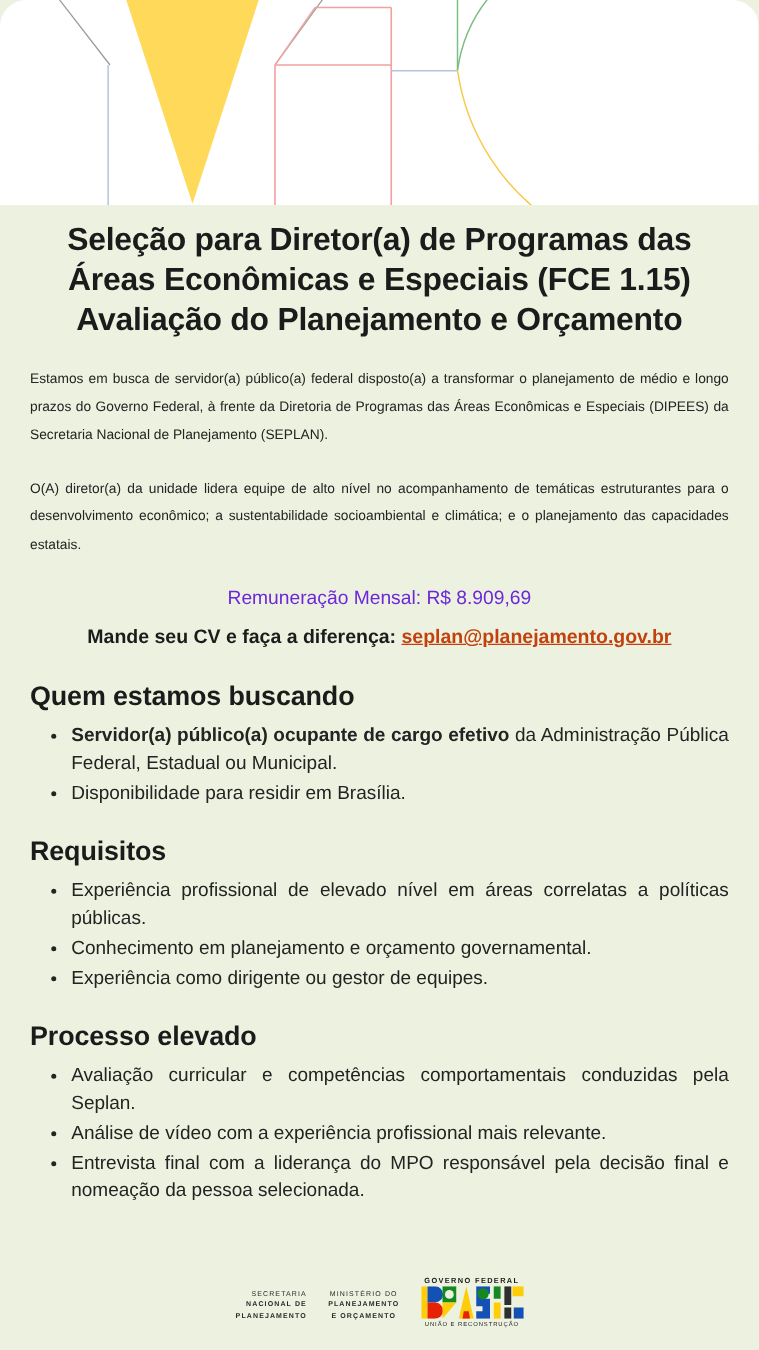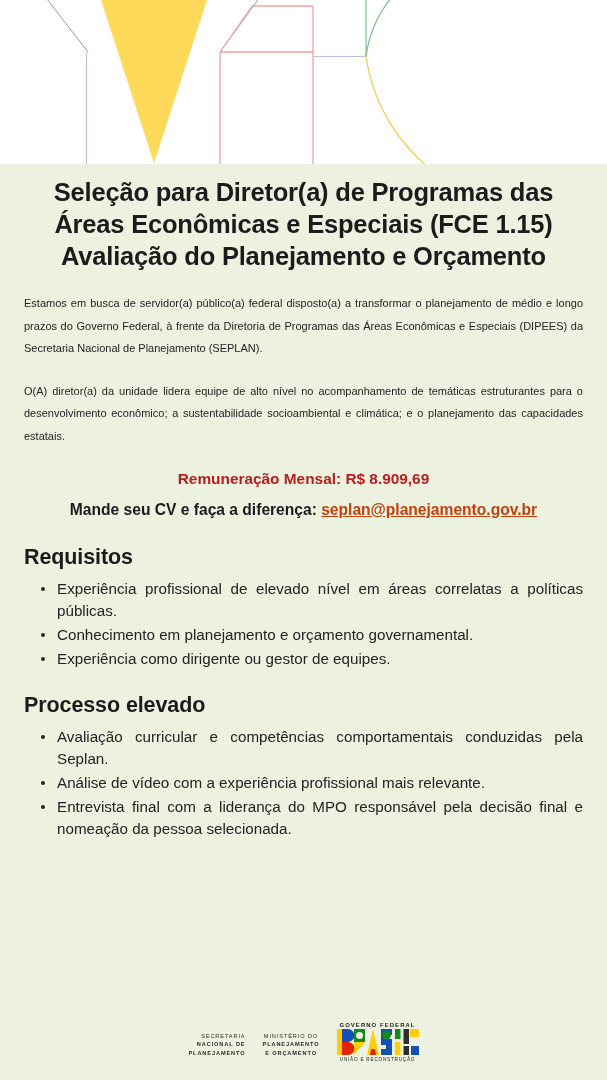--- a/index.html
+++ b/index.html
@@ -17,20 +17,21 @@
     -webkit-font-smoothing: antialiased;
   }
 
   .poster {
     position: relative;
     width: 607px;
     height: 1080px;
     background: #edf2e0;
     box-sizing: border-box;
     overflow: hidden;
+    border-radius: 21px;
   }
 
   
   .header-band {
     position: relative;
     width: 607px;
     height: 164px;
     background: #ffffff;
     overflow: hidden;
   }
@@ -74,23 +75,23 @@
   .para.second {
     margin-top: 20px;
   }
 
   .highlight-block {
     margin-top: 20px;
     text-align: center;
   }
   .salary {
     font-size: 15.4px;
-    font-weight: bold;
+    font-weight: normal;
     line-height: 24px;
-    color: #b91c1c;
+    color: #6d28d9;
   }
   .cv-line {
     margin-top: 7px;
     font-size: 15.6px;
     font-weight: bold;
     line-height: 24px;
     color: #1b1b1b;
   }
   .cv-line a,
   .email-link {
@@ -242,20 +243,27 @@
 
     <p class="para second">O(A) diretor(a) da unidade lidera equipe de alto nível no acompanhamento de temáticas estruturantes para o desenvolvimento econômico; a sustentabilidade socioambiental e climática; e o planejamento das capacidades estatais.</p>
 
     <div class="highlight-block">
       <div class="salary">Remuneração Mensal: R$ 8.909,69</div>
       <div class="cv-line">
         <span>Mande seu CV e faça a diferença: </span><a class="email-link" href="#">seplan@planejamento.gov.br</a>
       </div>
     </div>
 
+    <div class="section">
+      <h2 class="section-title">Quem estamos buscando</h2>
+      <ul class="bullets">
+        <li><b>Servidor(a) público(a) ocupante de cargo efetivo</b><span> da Administração Pública Federal, Estadual ou Municipal.</span></li>
+        <li class="single"><span>Disponibilidade para residir em Brasília.</span></li>
+      </ul>
+    </div>
 
     <div class="section">
       <h2 class="section-title">Requisitos</h2>
       <ul class="bullets">
         <li><span>Experiência profissional de elevado nível em áreas correlatas a políticas públicas.</span></li>
         <li class="single"><span>Conhecimento em planejamento e orçamento governamental.</span></li>
         <li class="single"><span>Experiência como dirigente ou gestor de equipes.</span></li>
       </ul>
     </div>
 

